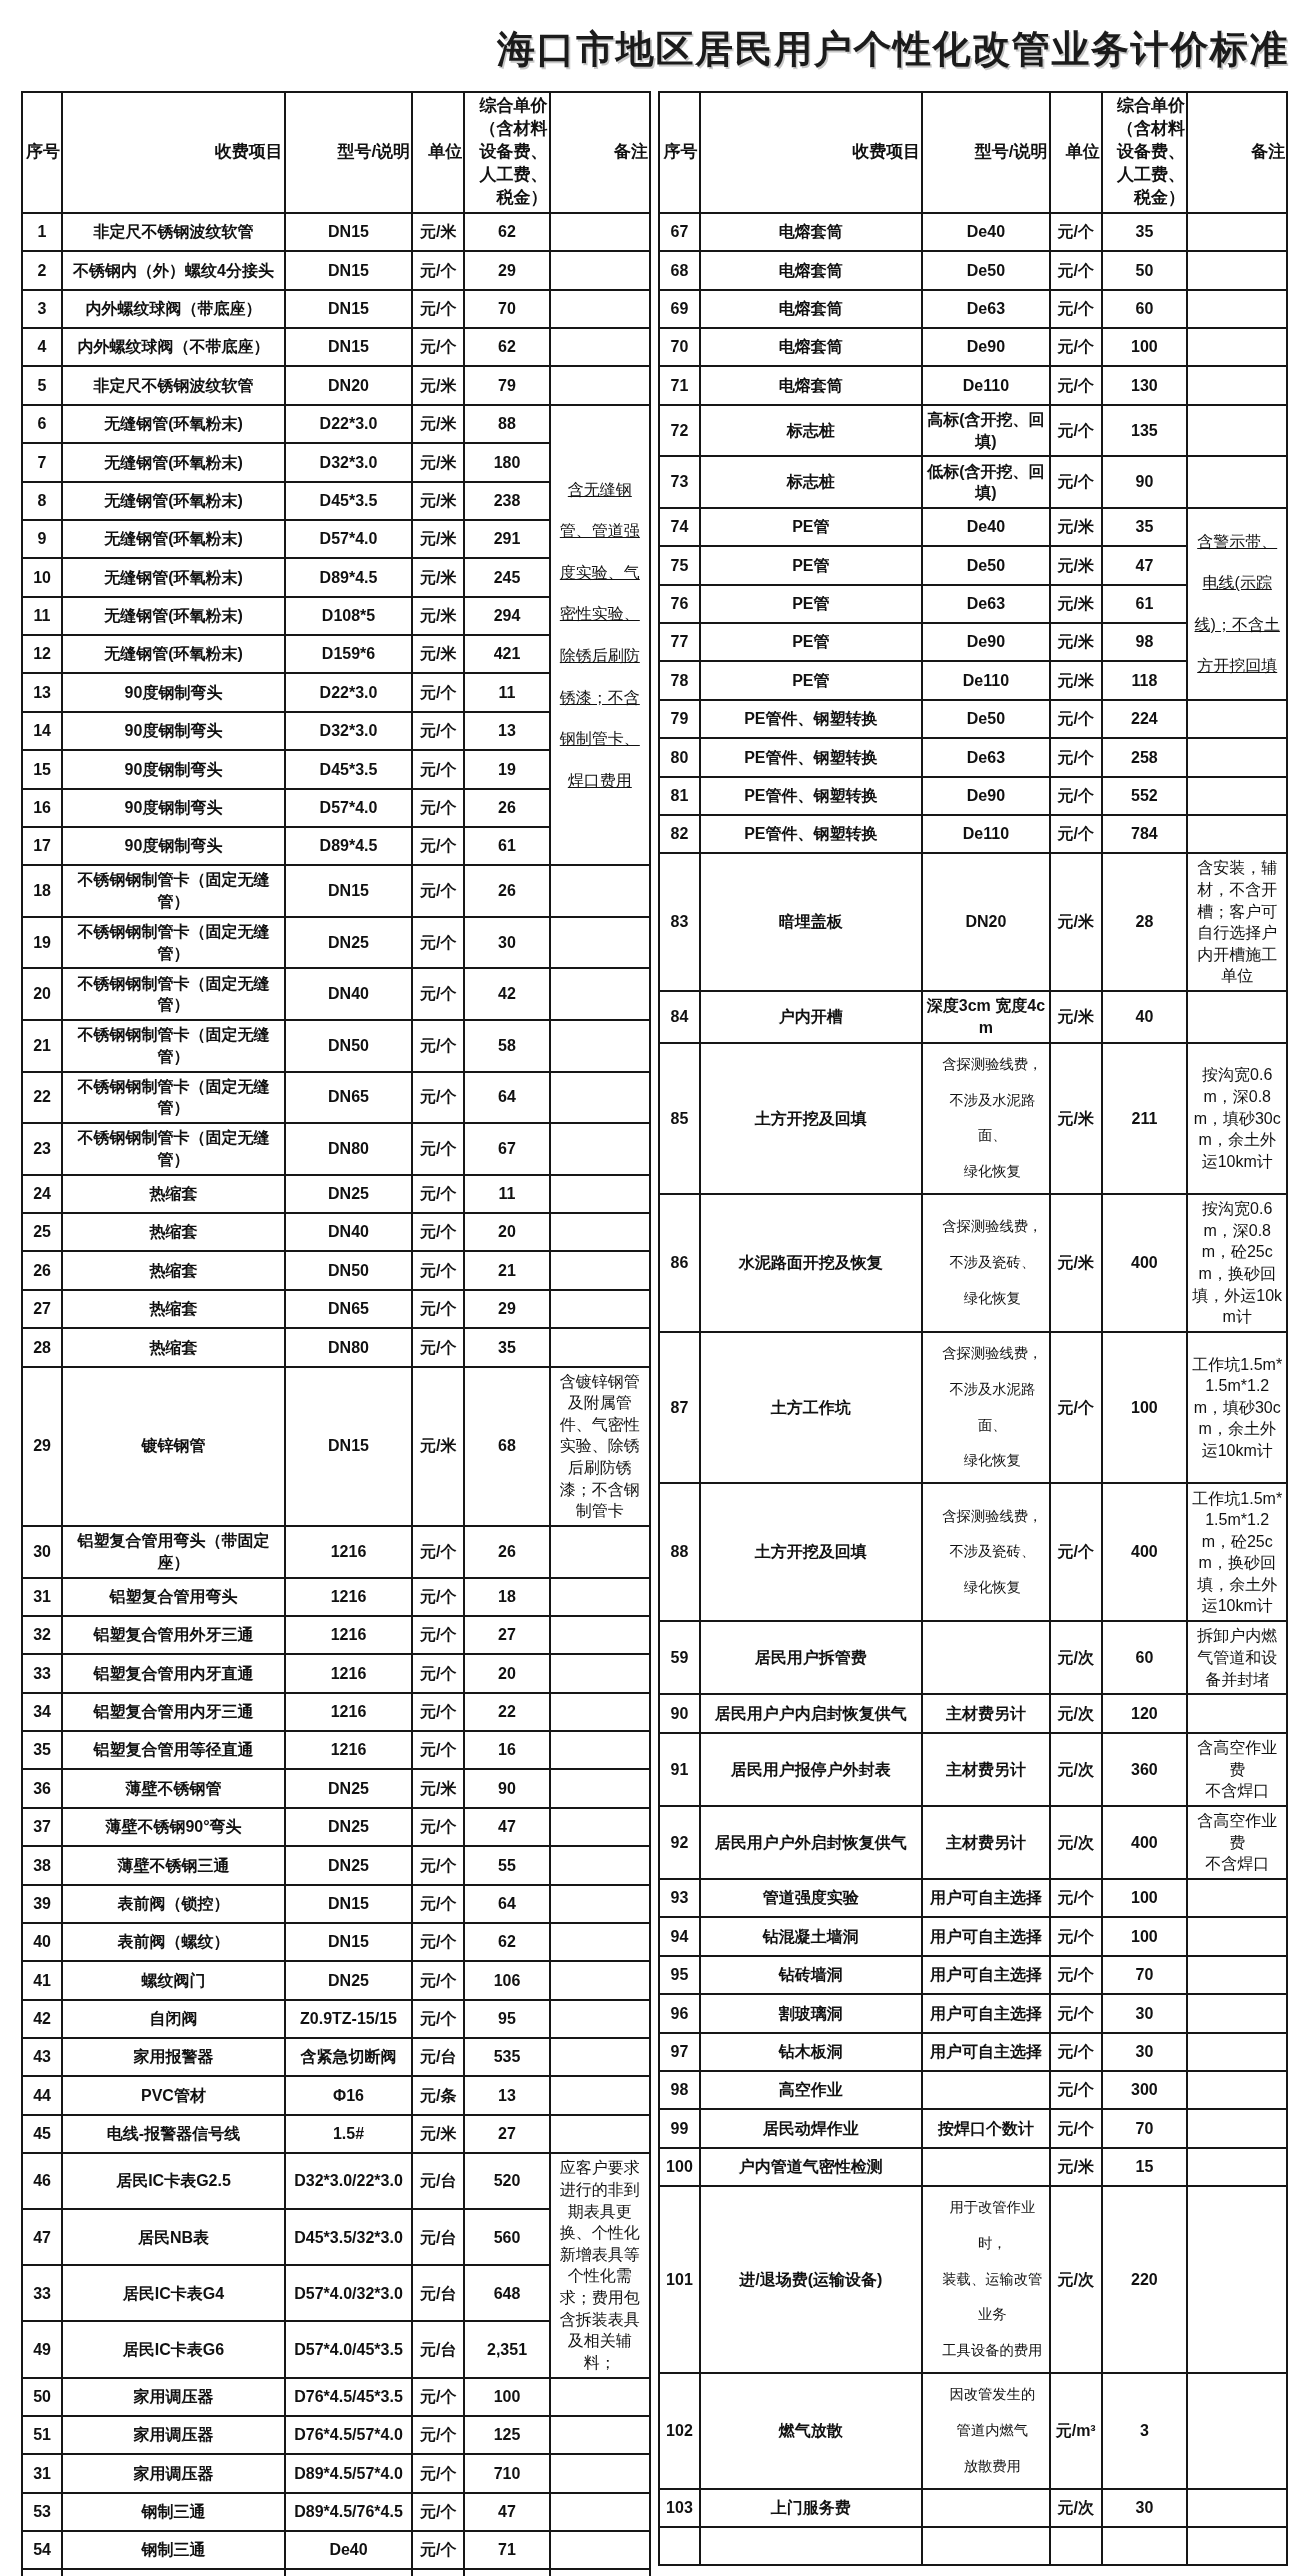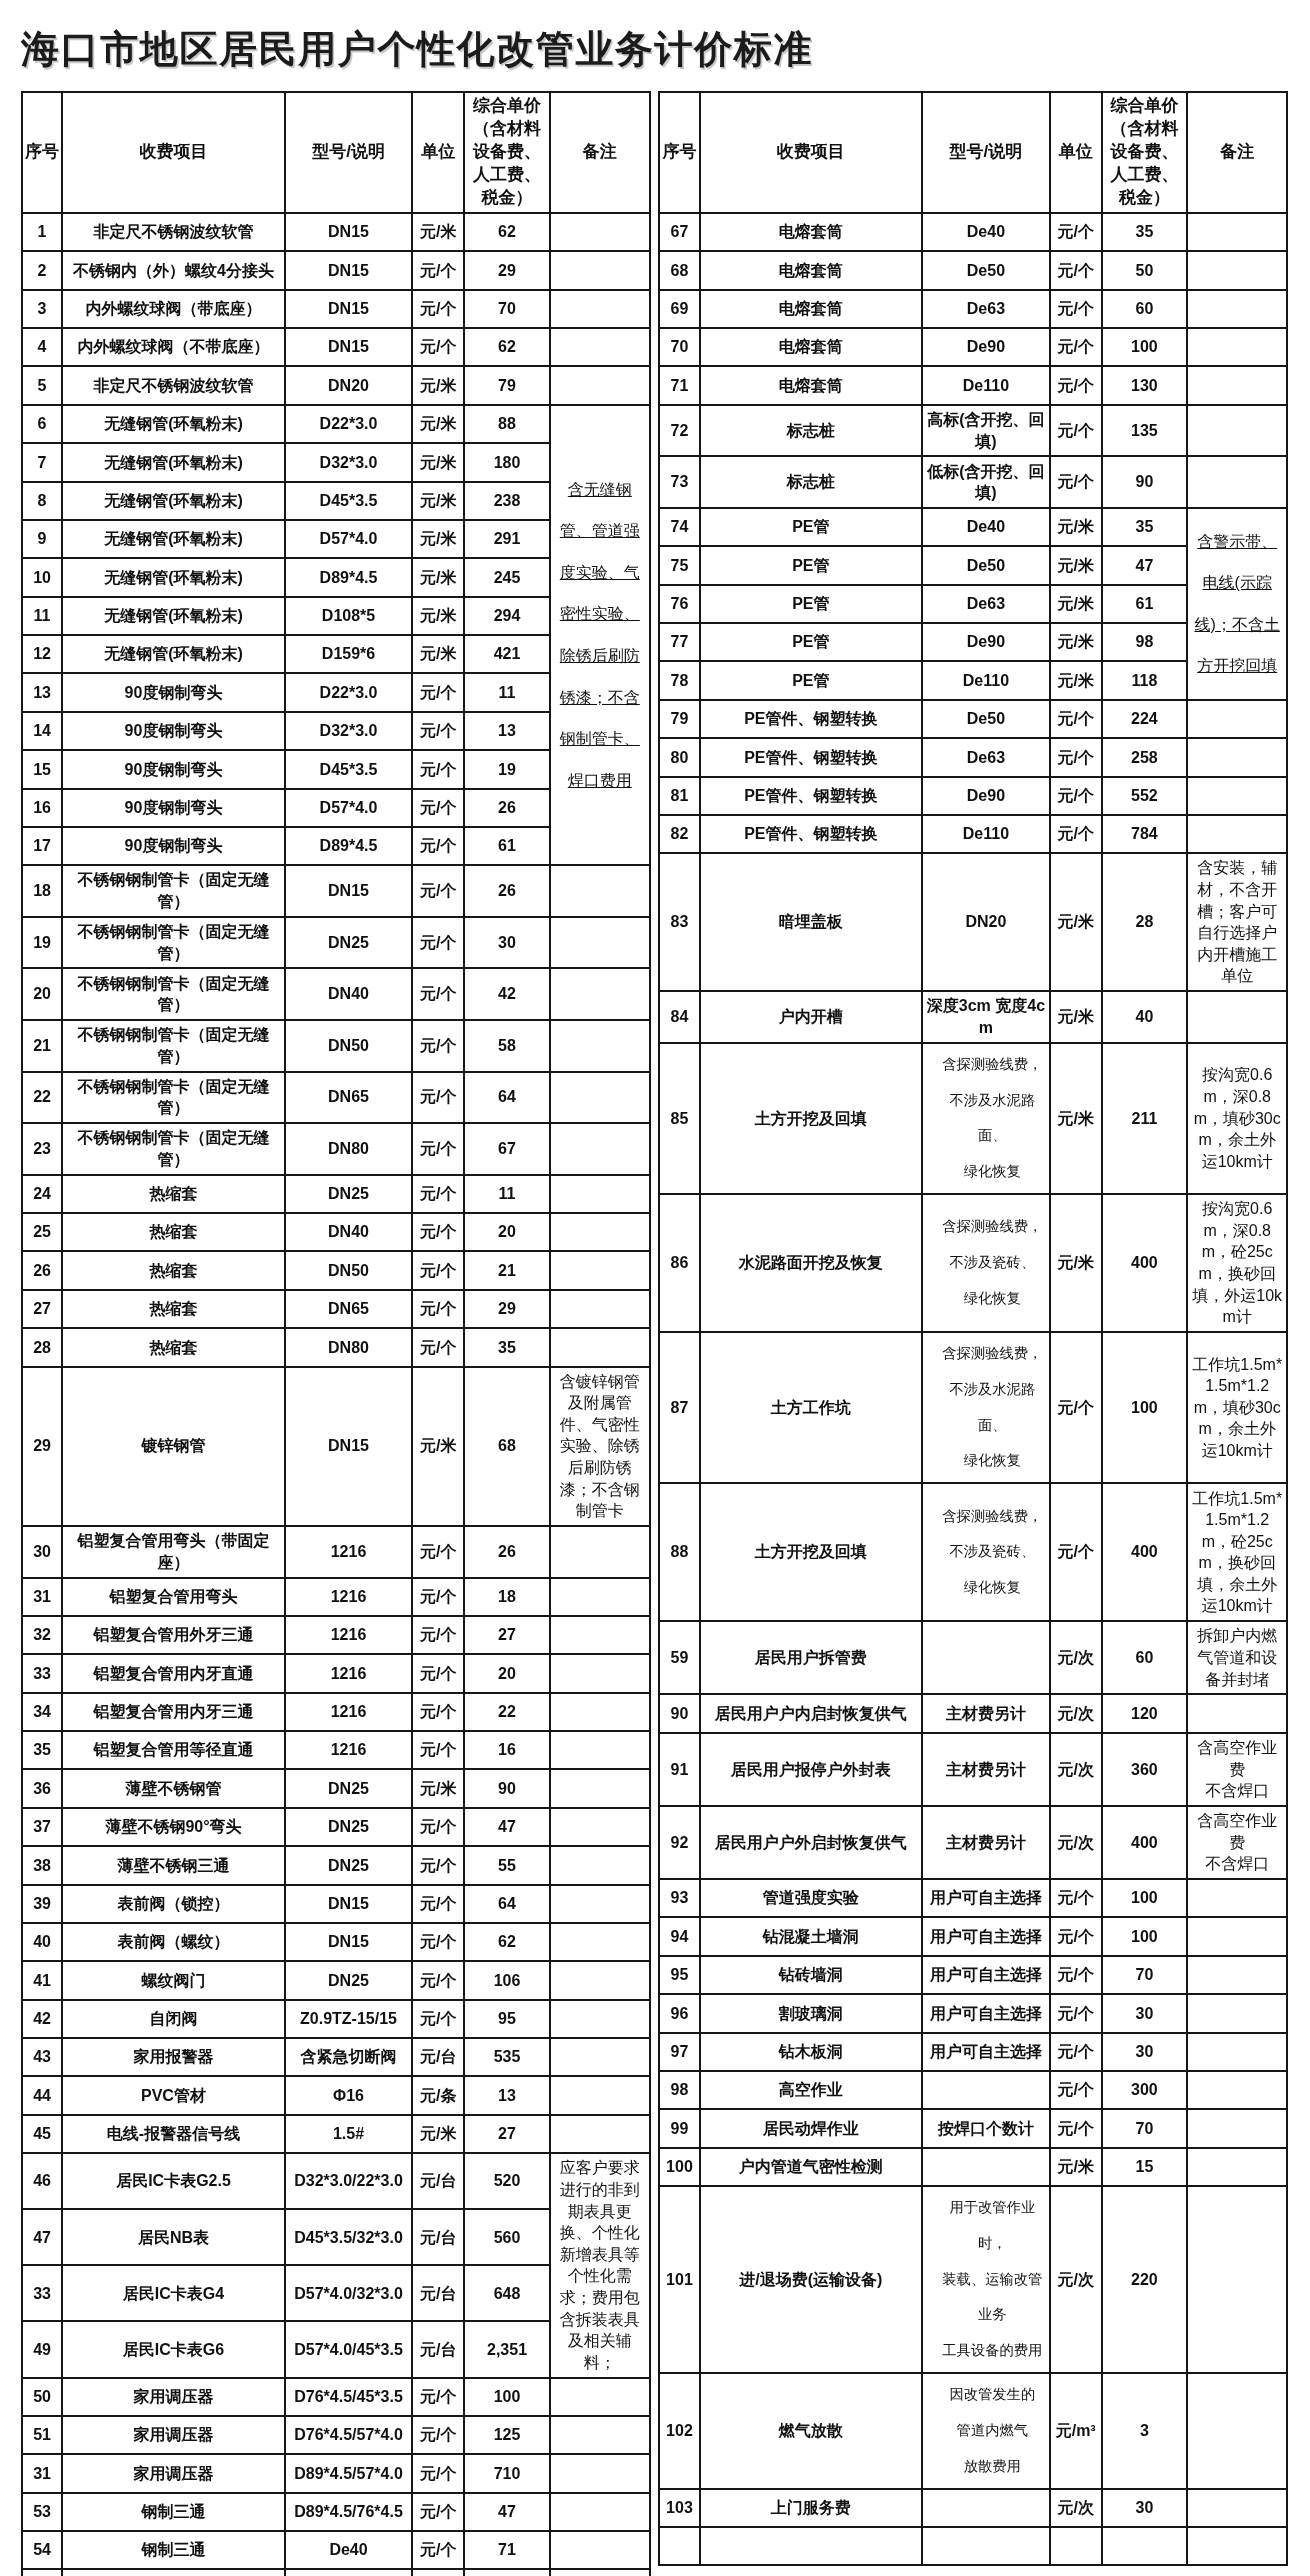--- a/index.html
+++ b/index.html
@@ -3,39 +3,39 @@
 <meta charset="utf-8">
 <style>
   html,body{margin:0;padding:0;background:#ffffff;}
   body{
     width:1310px;min-height:2576px;
     font-family:"Liberation Sans","DejaVu Sans",sans-serif;
     color:#111;display:flex;flex-direction:column;
   }
   .page{flex:1 0 auto;padding:0 21px;}
   .page-title{
-    text-align:left;font-size:38px;font-weight:900;letter-spacing:1.6px;
+    text-align:right;font-size:38px;font-weight:900;letter-spacing:1.6px;
     margin:24px 0 16px 0;color:#1b1b1b;
     text-shadow:1.6px 1.6px 0 #c8c8c8;
     white-space:nowrap;
   }
   .tables{display:flex;gap:7.4px;align-items:flex-start;}
   table.price{
     border-collapse:collapse;table-layout:fixed;width:630px;
     background:#fff;
   }
   table.price th,table.price td{
     border:2.1px solid #161616;
     font-size:16px;line-height:1.35;
     text-align:center;vertical-align:middle;
     padding:3.2px 3.2px;height:30px;
     word-break:break-all;
     white-space:pre-line;
   }
-  table.price th{font-weight:700;font-size:17px;height:53px;padding:2.1px 1.1px;}
+  table.price th{font-weight:700;font-size:17px;height:53px;padding:2.1px 1.1px;text-align:right;}
   col.c-no{width:40px;}
   col.c-item{width:222px;}
   col.c-spec{width:127px;}
   col.c-unit{width:52px;}
   col.c-price{width:85px;}
   col.c-remark{width:100px;}
   td.cell-no,td.cell-unit,td.cell-price{white-space:nowrap;padding:3.2px 1.1px;font-weight:600;}
   td.cell-item{font-weight:600;font-size:15.3px;}
   td.cell-spec{font-size:15.3px;font-weight:600;}
   td.cell-spec.airy{font-size:14.3px;line-height:2.5;font-weight:500;padding-left:16px;}

